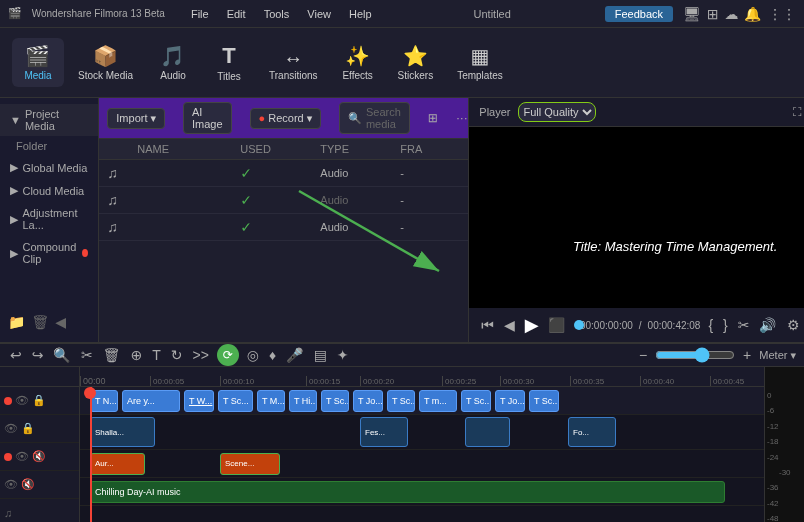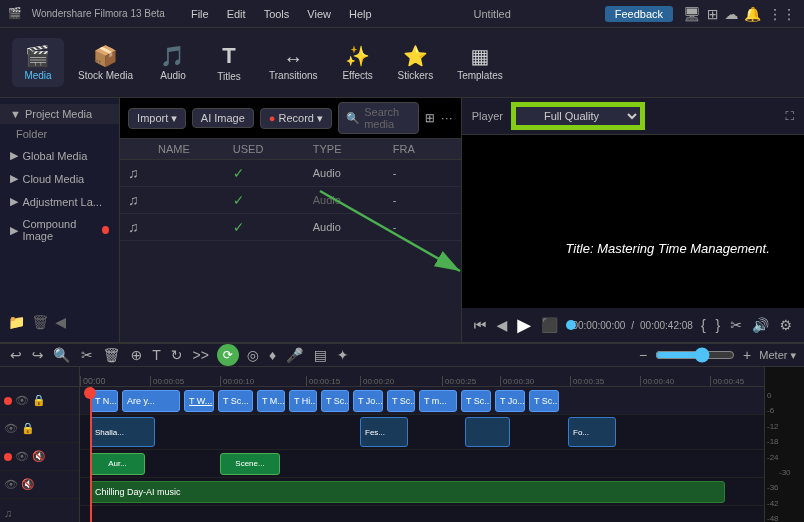--- a/index.html
+++ b/index.html
@@ -143,23 +143,23 @@
       width: 370px;
       background: #1e1e2e;
       border-right: 1px solid #333;
       display: flex;
       flex-direction: column;
     }
     .media-toolbar {
       display: flex;
       align-items: center;
       padding: 4px 8px;
-      gap: 6px;
+      gap: 18px;
       border-bottom: 1px solid #333;
-      background: #000000;
+      background: #4c1d95;
     }
     .media-btn {
       background: #2a2a3e;
       border: 1px solid #444;
       color: #ccc;
       border-radius: 4px;
       padding: 3px 8px;
       font-size: 11px;
       cursor: pointer;
       display: flex;
@@ -212,24 +212,24 @@
       display: flex;
       align-items: center;
       padding: 4px 10px;
       background: #1a1a2a;
       border-bottom: 1px solid #333;
       gap: 8px;
     }
     .player-label { color: #aaa; font-size: 11px; }
     .player-quality {
       background: #2a2a3e;
-      border: 5px solid #84cc16;
+      border: 1px solid #84cc16;
       color: #ccc;
-      border-radius: 0;
-      padding: 2px 24px;
+      border-radius: 8px;
+      padding: 2px 0;
       font-size: 11px;
       cursor: pointer;
     }
     .player-screen {
       flex: 1;
       background: #000;
       display: flex;
       align-items: center;
       justify-content: center;
       position: relative;
@@ -380,21 +380,21 @@
       align-items: center;
       padding: 0 4px;
       font-size: 9px;
       color: #fff;
       overflow: hidden;
       white-space: nowrap;
       position: absolute;
     }
     .tl-clip-blue { background: #3a7bd5; border: 1px solid #5a9bf5; }
     .tl-clip-thumb { background: #2a5a8a; border: 1px solid #3a7bc5; }
-    .tl-clip-audio { background: #15803d; border: 1px solid #4caf50; justify-content: center; }
+    .tl-clip-audio { background: #c2410c; border: 1px solid #4caf50; }
     .tl-clip-music { background: #1a5928; border: 1px solid #2e7d32; }
   </style>
 </head>
 <body>
 
 <div class="menu-bar">
   <span class="menu-bar-logo">🎬</span>
   <span class="menu-bar-logo" style="font-size:10px;color:#aaa;font-weight:normal;margin-right:16px;">Wondershare Filmora 13 Beta</span>
   <span class="menu-item">File</span>
   <span class="menu-item">Edit</span>
@@ -462,21 +462,21 @@
     <div class="panel-item">
       <span>▶</span>
       <span>Cloud Media</span>
     </div>
     <div class="panel-item">
       <span>▶</span>
       <span>Adjustment La...</span>
     </div>
     <div class="panel-item">
       <span>▶</span>
-      <span>Compound Image</span>
+      <span>Compound Clip</span>
       <span class="dot"></span>
     </div>
     <div class="panel-bottom-icons">
       <span>📁</span>
       <span>🗑</span>
       <span>◀</span>
     </div>
   </div>
 
   <div class="media-panel">

